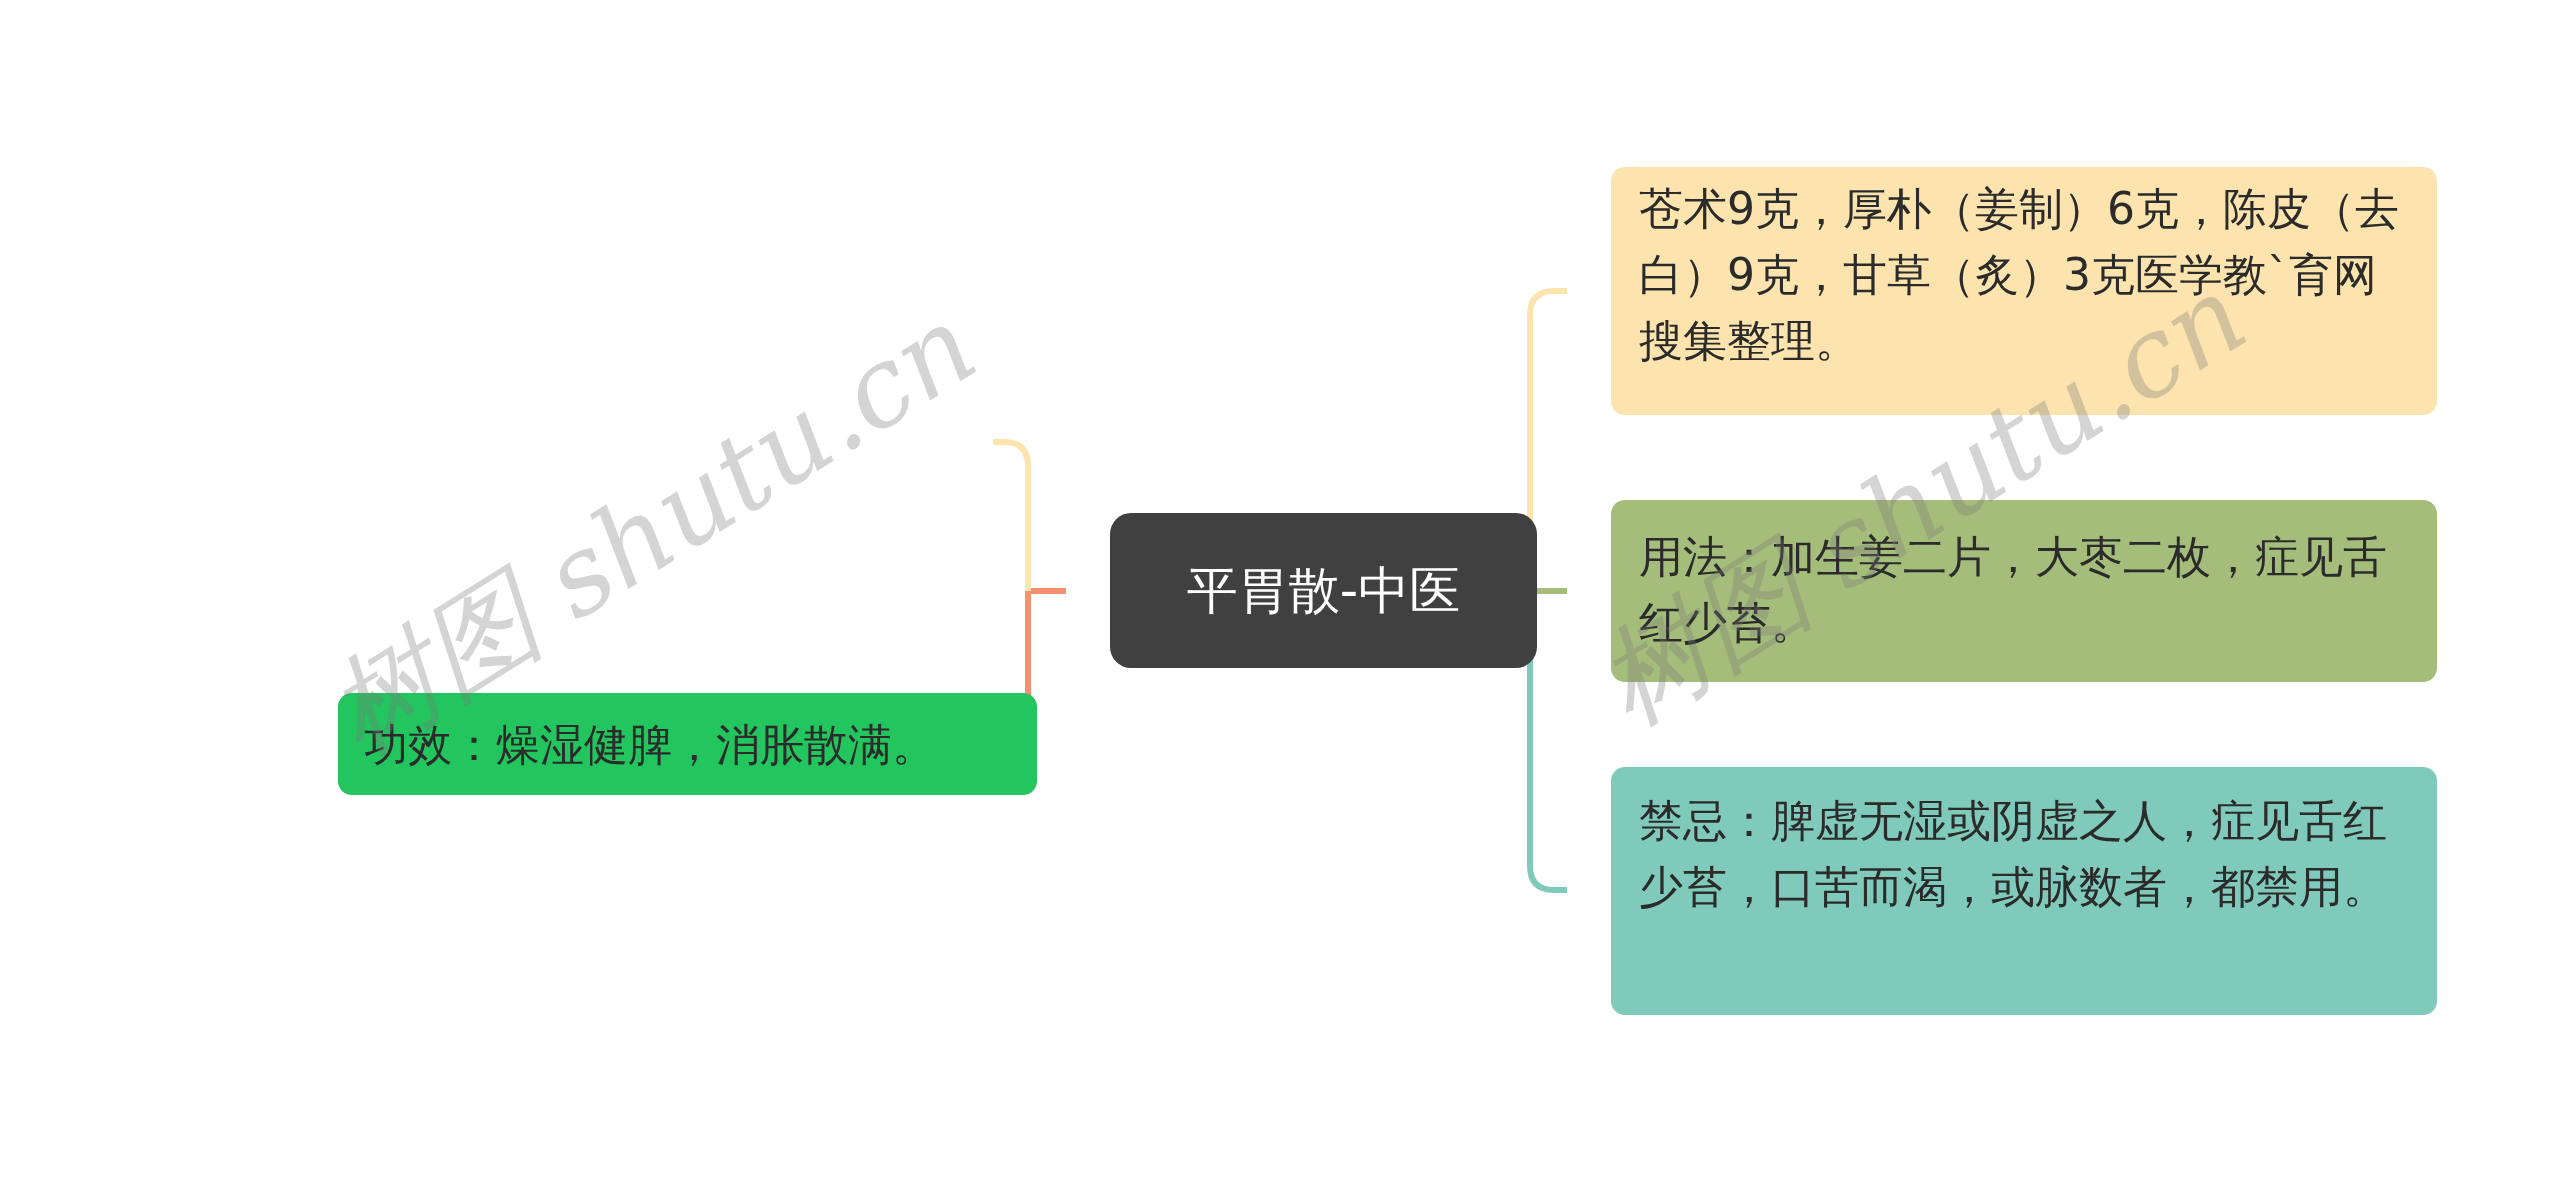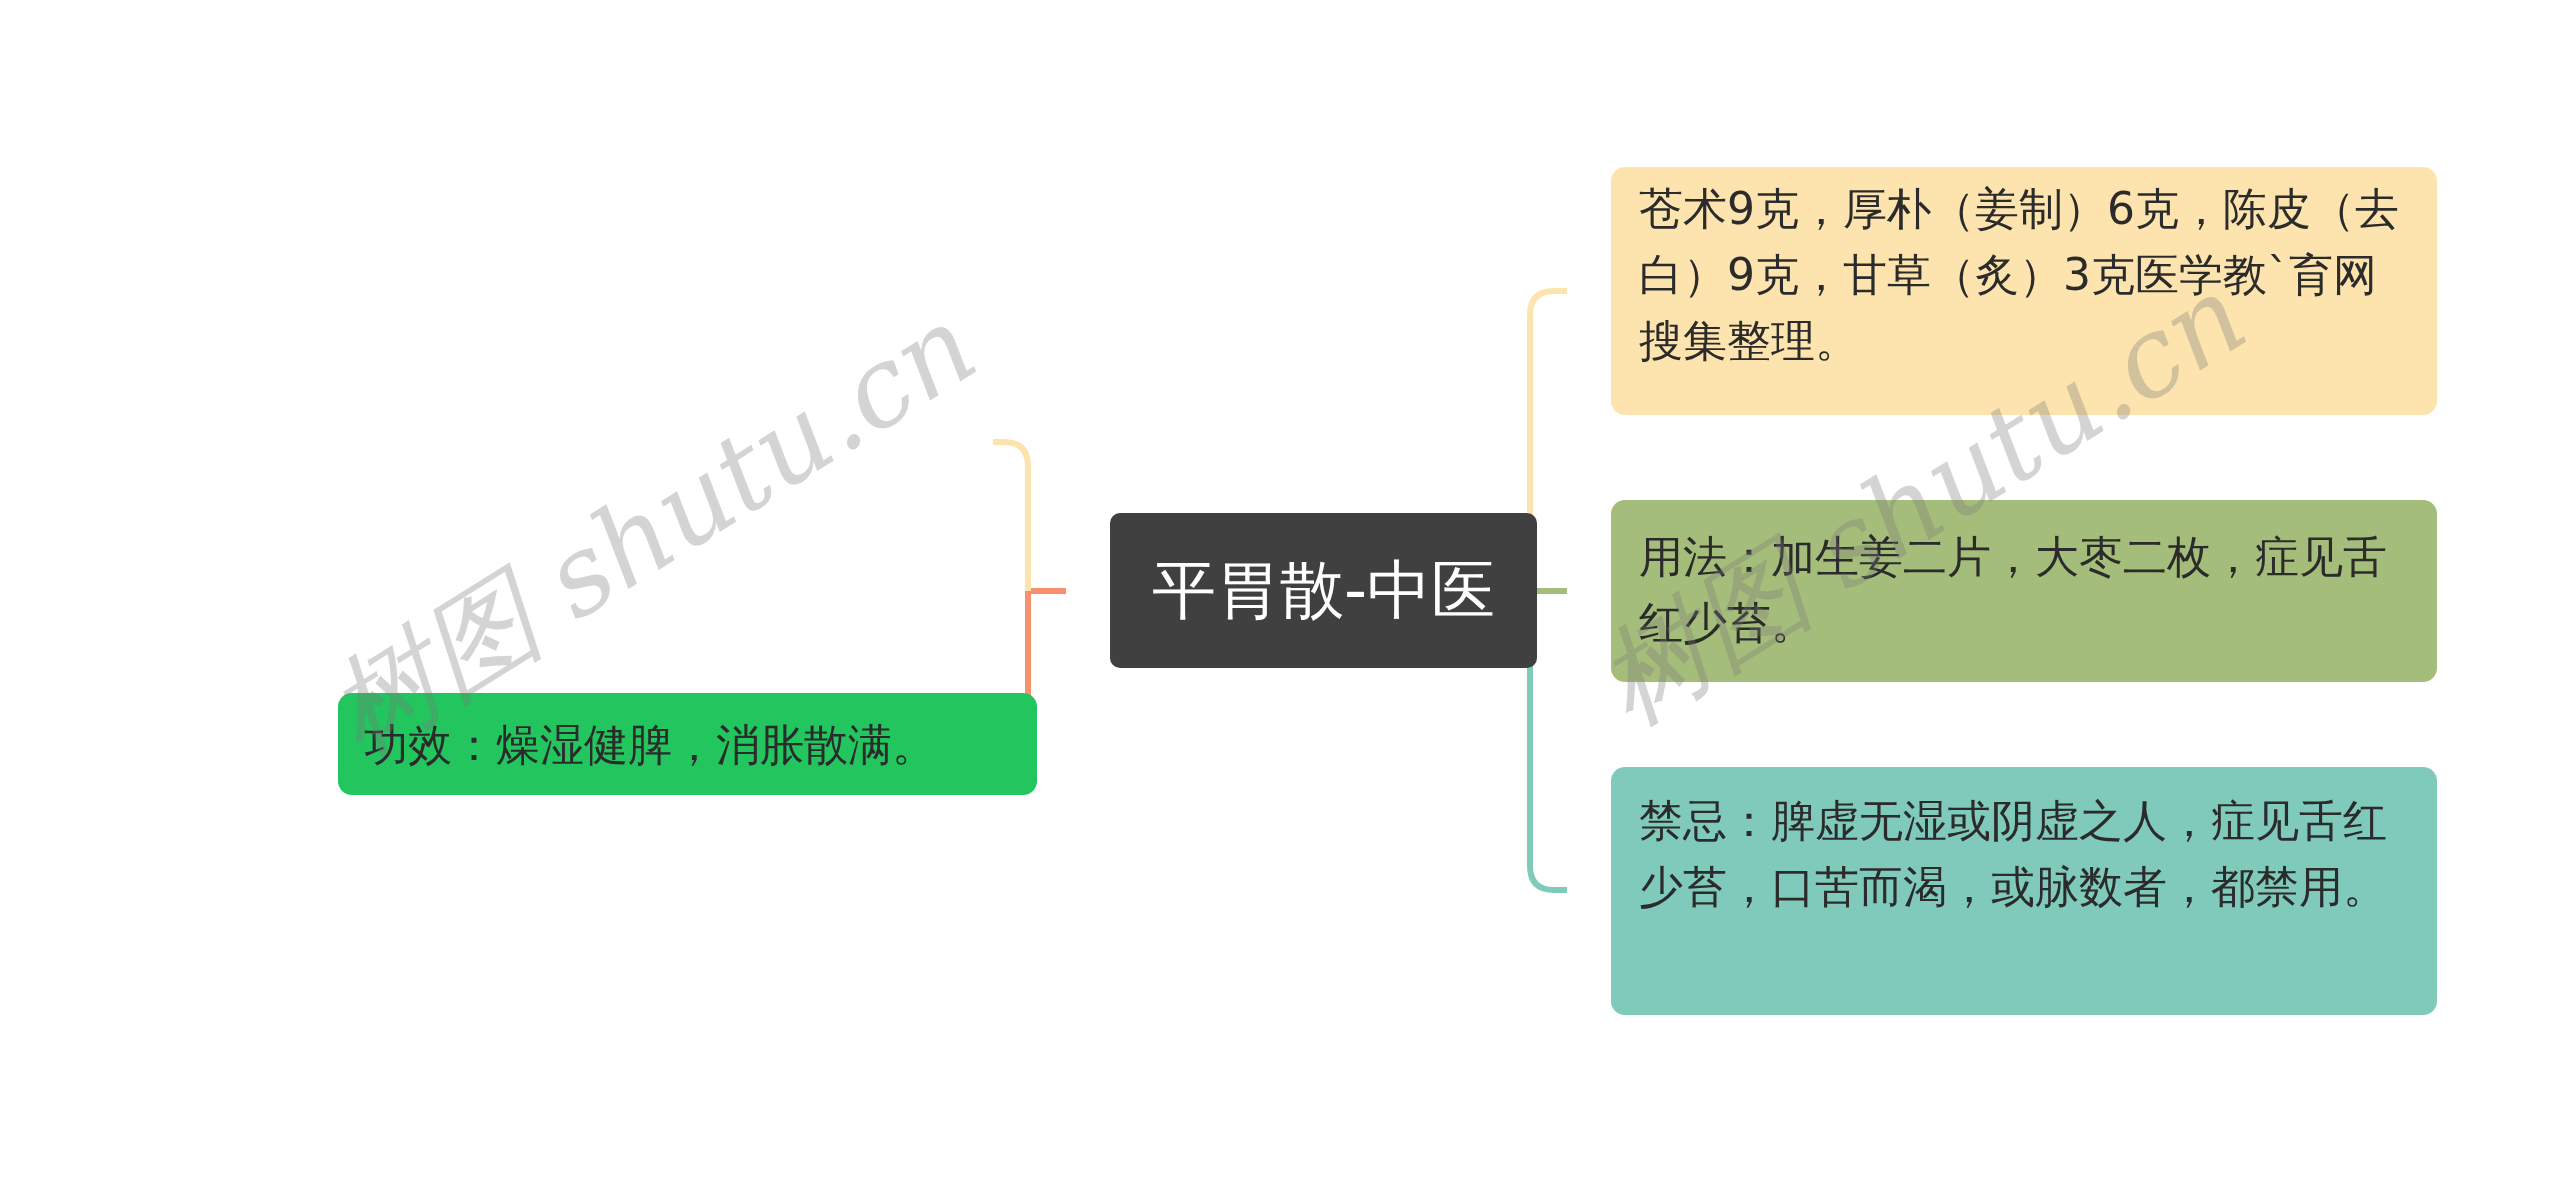--- a/index.html
+++ b/index.html
@@ -41,24 +41,24 @@
   .node .txt {
     display: block;
   }
   .center {
     left: 1066px;
     top: 513px;
     width: 427px;
     height: 155px;
     background: #404040;
     color: #ffffff;
-    font-size: 64px;
+    font-size: 51px;
     line-height: 155px;
     text-align: center;
-    border-radius: 10px;
+    border-radius: 21px;
     white-space: nowrap;
   }
   .n-left-top {
     left: 167px;
     top: 283px;
     width: 826px;
     height: 315px;
     background: #fde4ae;
     padding: 13px 24px 0 26px;
   }

